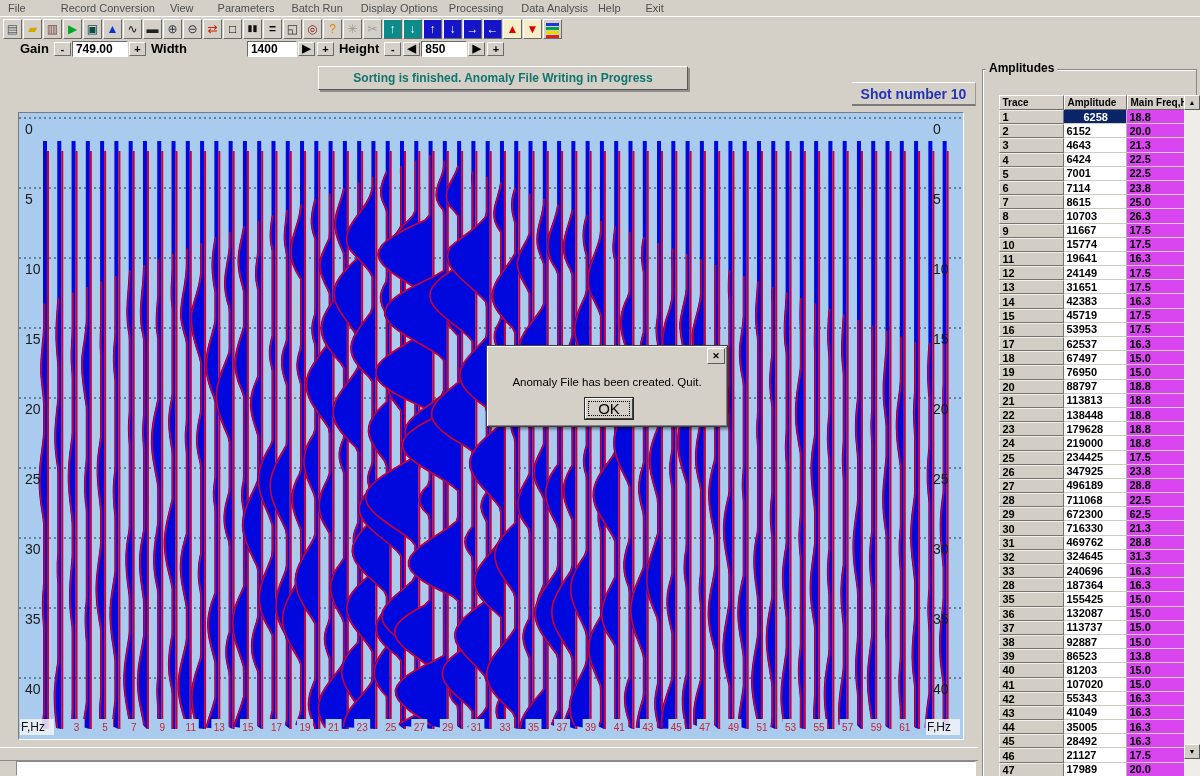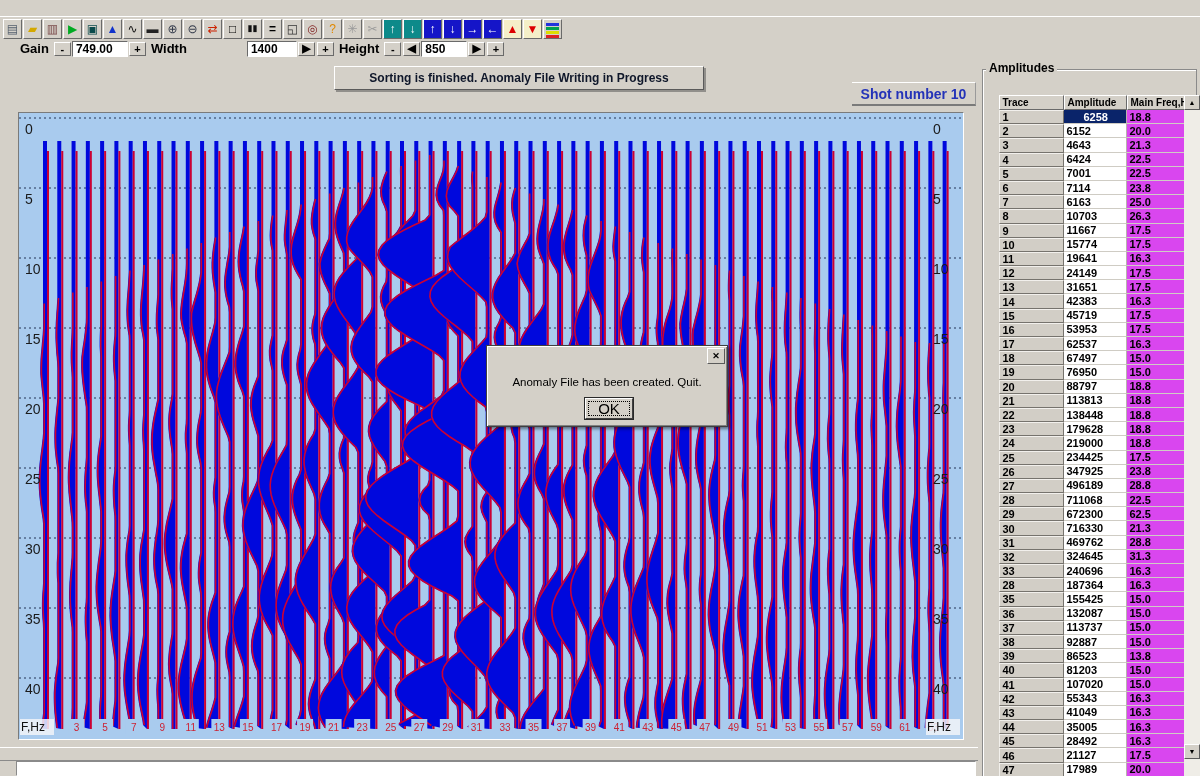--- a/index.html
+++ b/index.html
@@ -22,23 +22,23 @@
   #controls{position:absolute;left:0;top:40px;width:1200px;height:17px;display:flex;align-items:center;
             font-size:13px;font-weight:bold;color:#000;}
   .ctl-label{margin:0 4px;}
   .ctl-btn{width:17px;height:14px;background:#d4d0c8;border:1px solid;
            border-color:#ffffff #6a6a6a #6a6a6a #ffffff;font-size:11px;font-weight:bold;
            display:flex;align-items:center;justify-content:center;box-sizing:border-box;margin:0 1px;}
   .ctl-input{height:14px;background:#ffffff;border:1px solid;border-color:#6a6a6a #ffffff #ffffff #6a6a6a;
              font-family:"Liberation Sans",sans-serif;font-size:12px;font-weight:bold;padding:0 3px;box-sizing:content-box;}
   
   #main{position:absolute;left:0;top:57px;width:978px;height:719px;background:#d4d0c8;}
-  #status-msg{position:absolute;left:334px;top:9px;width:368px;height:22px;background:#d4d0c8;
+  #status-msg{position:absolute;left:318px;top:9px;width:368px;height:22px;background:#d4d0c8;
               border:1px solid;border-color:#ffffff #5a5a5a #5a5a5a #ffffff;box-shadow:2px 2px 0 rgba(90,90,90,.55);
-              color:#0f172a;font-weight:bold;font-size:12px;display:flex;align-items:center;justify-content:center;}
+              color:#0f766e;font-weight:bold;font-size:12px;display:flex;align-items:center;justify-content:center;}
   #shot-label{position:absolute;left:852px;top:25px;width:123px;height:21px;background:#d4d0c8;
               border-bottom:2px solid #7a7a7a;border-right:1px solid #9a9a9a;border-top:1px solid #fff;
               color:#2433b8;font-weight:bold;font-size:14px;display:flex;align-items:center;justify-content:center;}
   #plot-box{position:absolute;left:18px;top:55px;width:944px;height:626px;background:#a9cbee;
             border:1px solid;border-color:#7a7a7a #ffffff #ffffff #7a7a7a;}
   #strip1{position:absolute;left:0;top:690px;width:978px;height:12px;background:#d4d0c8;
           border-top:1px solid #ffffff;border-bottom:1px solid #8a8a8a;}
   #strip2{position:absolute;left:16px;top:704px;width:958px;height:13px;background:#ffffff;
           border:1px solid;border-color:#8a8a8a #ffffff #ffffff #8a8a8a;}
   
@@ -75,20 +75,32 @@
   #amp-scroll{position:absolute;right:0;top:38px;width:16px;height:682px;background:#efede7;}
   .sb-btn{position:absolute;left:0;width:16px;height:15px;background:#d4d0c8;border:1px solid;
           border-color:#ffffff #5a5a5a #5a5a5a #ffffff;font-size:7px;display:flex;align-items:center;
           justify-content:center;color:#000;box-sizing:border-box;}
 </style>
 </head>
 <body>
 
 <div id="app">
 
+  <div id="menubar">
+      <span class="menu-item" style="margin-left: 8px;">File</span>
+      <span class="menu-item" style="margin-left: 35px;">Record Conversion</span>
+      <span class="menu-item" style="margin-left: 15px;">View</span>
+      <span class="menu-item" style="margin-left: 24px;">Parameters</span>
+      <span class="menu-item" style="margin-left: 17px;">Batch Run</span>
+      <span class="menu-item" style="margin-left: 18px;">Display Options</span>
+      <span class="menu-item" style="margin-left: 11px;">Processing</span>
+      <span class="menu-item" style="margin-left: 18px;">Data Analysis</span>
+      <span class="menu-item" style="margin-left: 10px;">Help</span>
+      <span class="menu-item" style="margin-left: 25px;">Exit</span>
+    </div>
 
   <div id="toolbar">
       <div class="tb-btn" style="background: rgb(212, 208, 200);">
         <span style="color: rgb(85, 96, 110);">▤</span>
       </div>
       <div class="tb-btn" style="background: rgb(212, 208, 200);">
         <span style="color: rgb(212, 168, 0);">▰</span>
       </div>
       <div class="tb-btn" style="background: rgb(212, 208, 200);">
         <span style="color: rgb(122, 74, 74);">▥</span>
@@ -527,21 +539,21 @@
           <div class="td td-amp">7001</div>
           <div class="td td-freq">22.5</div>
         </div>
         <div class="tr">
           <div class="td td-trace">6</div>
           <div class="td td-amp">7114</div>
           <div class="td td-freq">23.8</div>
         </div>
         <div class="tr">
           <div class="td td-trace">7</div>
-          <div class="td td-amp">6163</div>
+          <div class="td td-amp">8615</div>
           <div class="td td-freq">25.0</div>
         </div>
         <div class="tr">
           <div class="td td-trace">8</div>
           <div class="td td-amp">10703</div>
           <div class="td td-freq">26.3</div>
         </div>
         <div class="tr">
           <div class="td td-trace">9</div>
           <div class="td td-amp">11667</div>

